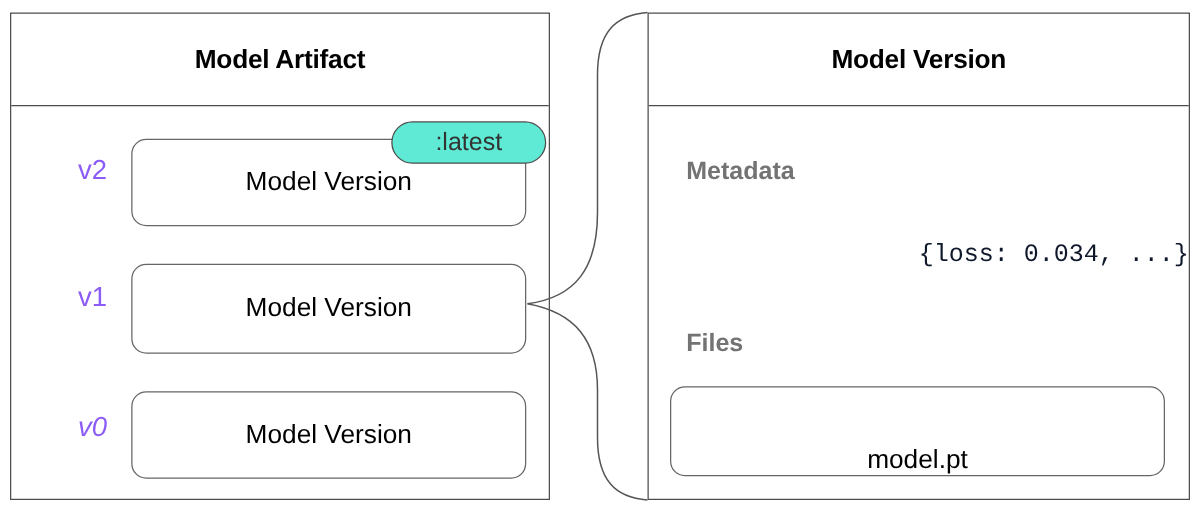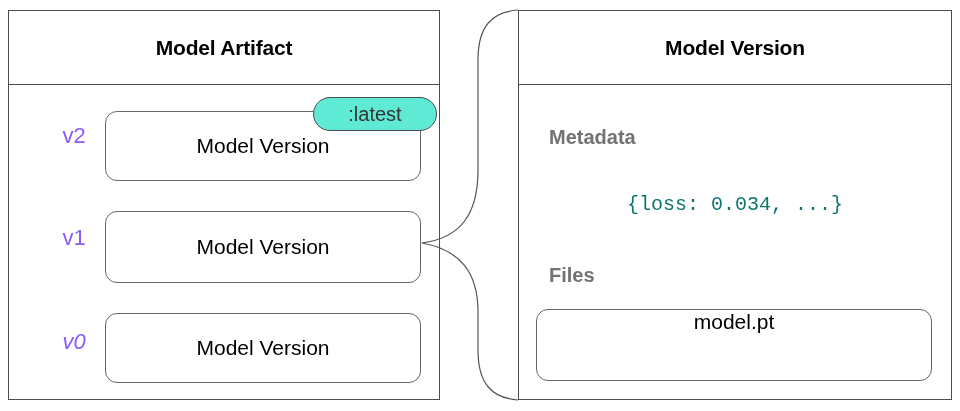--- a/index.html
+++ b/index.html
@@ -115,34 +115,34 @@
     position: absolute;
     font-size: 20px;
     font-weight: bold;
     color: #737373;
     line-height: 1;
   }
   .metadata-value {
     position: absolute;
     left: 0;
     width: 100%;
-    text-align: center;
+    text-align: right;
     font-family: "Liberation Mono", "DejaVu Sans Mono", monospace;
     font-size: 20px;
-    color: #0f766e;
+    color: #0f172a;
     line-height: 1;
   }
   .file-box {
     position: absolute;
     box-sizing: border-box;
     border: 1.2px solid #666666;
     border-radius: 12px;
     background: #ffffff;
     display: flex;
-    align-items: flex-start;
+    align-items: flex-end;
     justify-content: center;
     font-size: 21px;
     color: #000000;
   }
 
   
   #connector {
     position: absolute;
     left: 0;
     top: 0;

